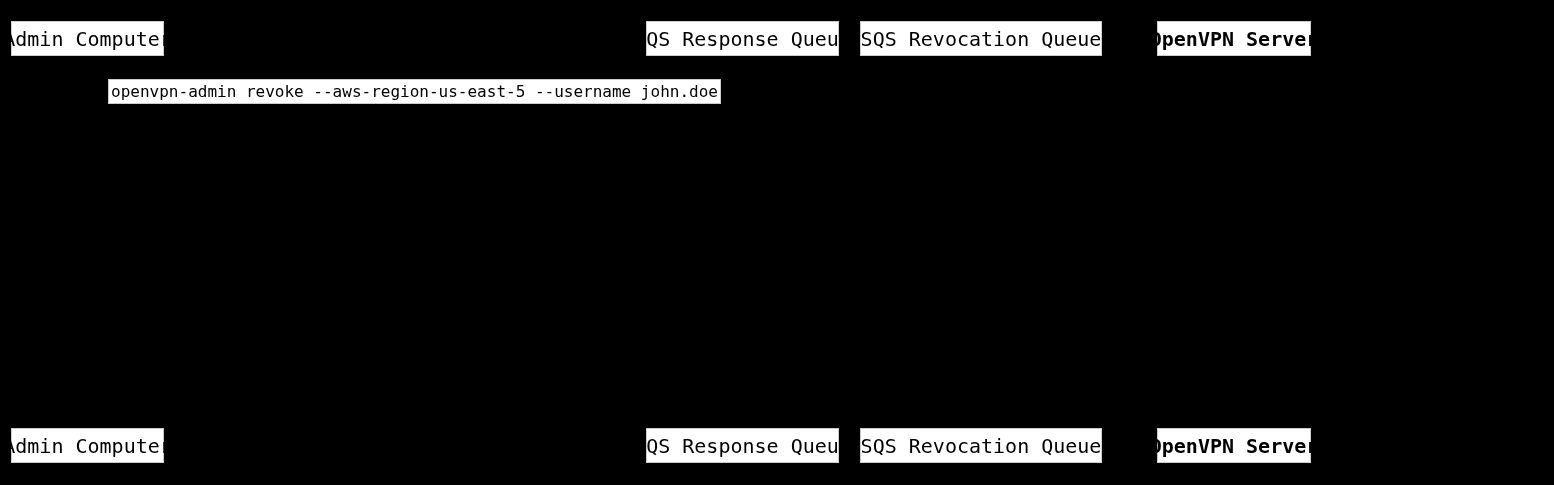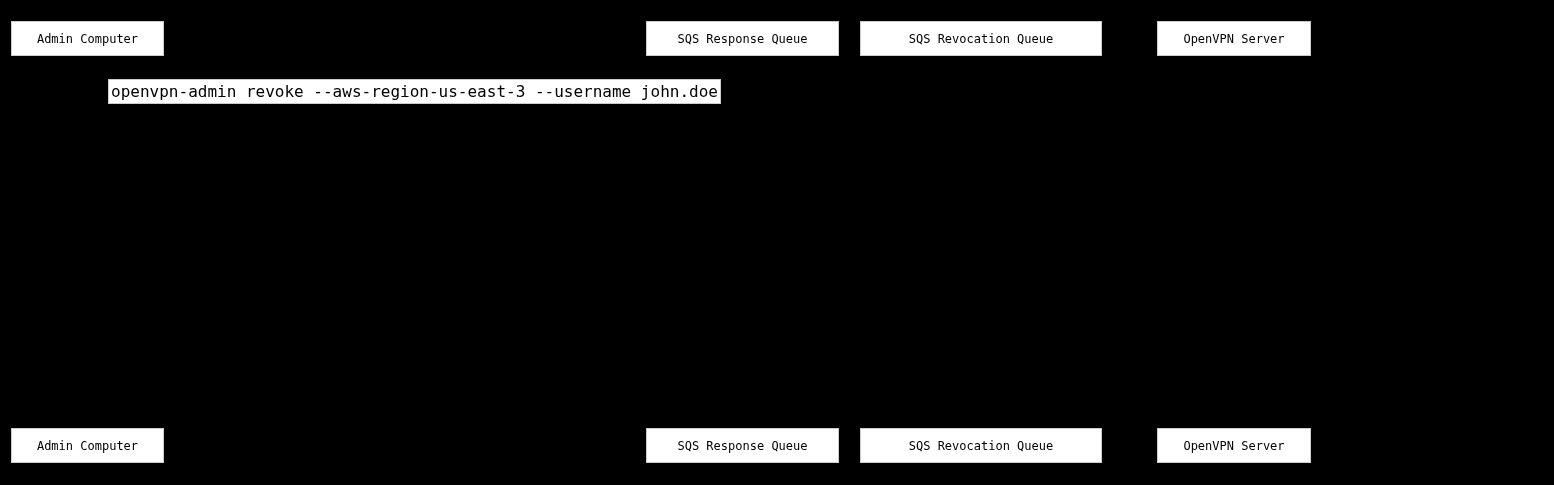--- a/index.html
+++ b/index.html
@@ -15,33 +15,33 @@
     overflow: hidden;
     font-family: "DejaVu Sans Mono", "Liberation Mono", monospace;
   }
   .actor {
     position: absolute;
     height: 35px;
     box-sizing: border-box;
     background: #ffffff;
     border: 1px solid #cccccc;
     color: #000000;
-    font-size: 12px;
+    font-size: 20px;
     line-height: 1;
     display: flex;
     align-items: center;
     justify-content: center;
     white-space: nowrap;
   }
   .row-top    { top: 21px; }
   .row-bottom { top: 428px; }
   .pos-admin     { left: 11px;   width: 153px; }
   .pos-response  { left: 646px;  width: 193px; }
   .pos-revocation{ left: 860px;  width: 242px; }
-  .pos-openvpn   { left: 1157px; width: 154px; }
+  .pos-openvpn   { left: 1157px; width: 154px; font-weight: bold; }
   .message-label {
     position: absolute;
     left: 108px;
     top: 79px;
     width: 613px;
     height: 25px;
     box-sizing: border-box;
     background: #ffffff;
     border: 1px solid #cccccc;
     color: #000000;
@@ -59,21 +59,21 @@
 <div class="diagram">
 
   <div class="actor row-top pos-admin">Admin Computer</div>
 
   <div class="actor row-top pos-response">SQS Response Queue</div>
 
   <div class="actor row-top pos-revocation">SQS Revocation Queue</div>
 
   <div class="actor row-top pos-openvpn">OpenVPN Server</div>
 
-  <div class="message-label">openvpn-admin revoke --aws-region-us-east-3 --username john.doe</div>
+  <div class="message-label">openvpn-admin revoke --aws-region-us-east-5 --username john.doe</div>
 
   <div class="actor row-bottom pos-admin">Admin Computer</div>
 
   <div class="actor row-bottom pos-response">SQS Response Queue</div>
 
   <div class="actor row-bottom pos-revocation">SQS Revocation Queue</div>
 
   <div class="actor row-bottom pos-openvpn">OpenVPN Server</div>
 
 </div>

